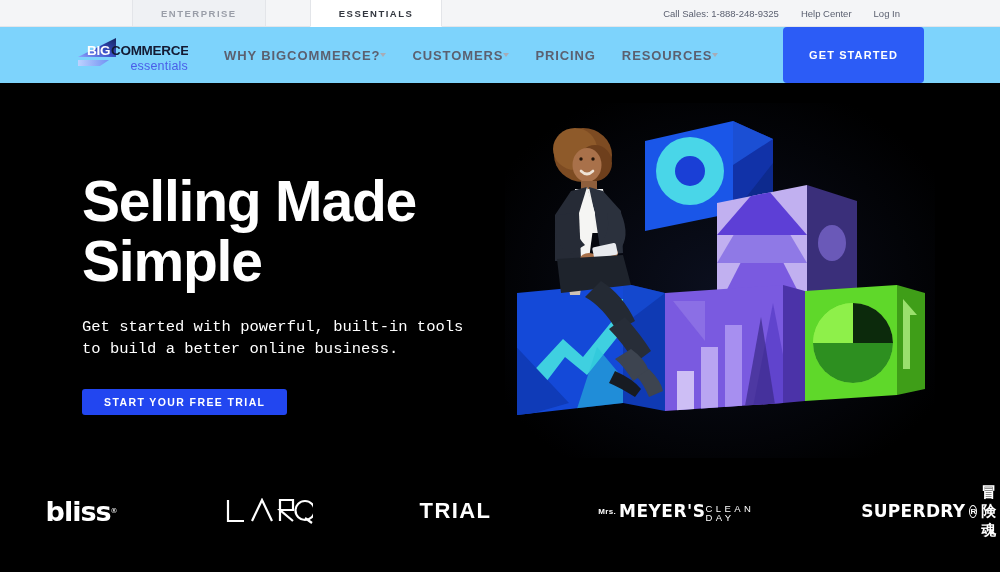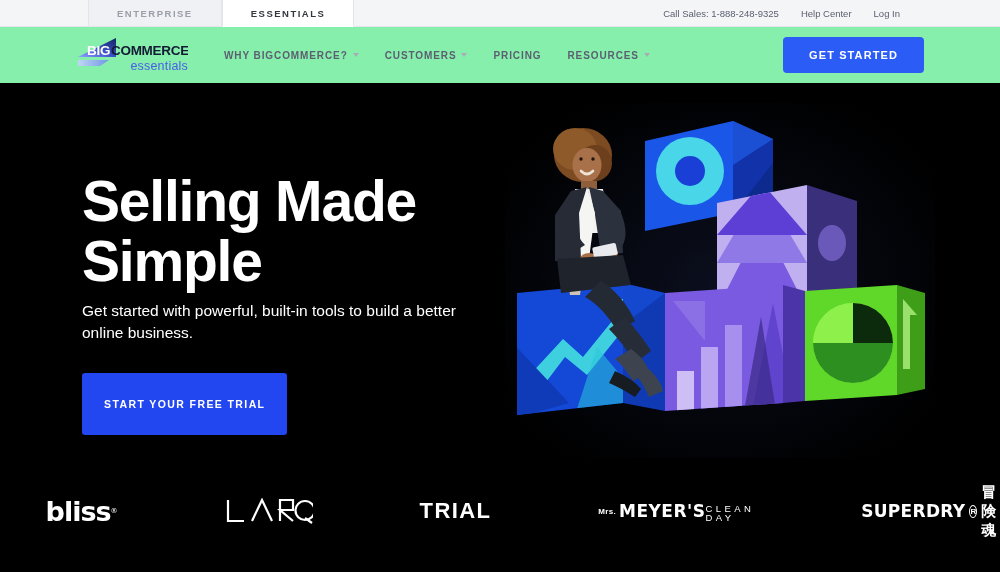--- a/index.html
+++ b/index.html
@@ -27,20 +27,21 @@
     padding: 0 28px;
     font-size: 9.5px;
     letter-spacing: 1.5px;
     font-weight: 600;
     color: #9a9ea8;
     background: #eff1f4;
     border-right: 1px solid #e3e5e9;
     border-left: 1px solid #e3e5e9;
     cursor: pointer;
     min-width: 118px;
+    margin-left: 44px;
   }
   .tab.active {
     background: #ffffff;
     color: #33373f;
     border-bottom: 1px solid #ffffff;
     margin-bottom: -1px;
   }
   .topbar-right {
     margin-left: auto;
     display: flex;
@@ -48,44 +49,43 @@
     gap: 22px;
     padding-right: 100px;
     font-size: 9.5px;
     color: #5b6070;
   }
   .topbar-right span, .topbar-right a { color: #5b6070; text-decoration: none; cursor: pointer; white-space: nowrap; }
 
   
   .navbar {
     height: 56px;
-    background: #86efac;
+    background: #7dd3fc;
     display: flex;
-    align-items: center;
     padding: 0 76px;
     position: relative;
   }
   .logo { display: flex; align-items: center; margin-right: 36px; cursor: pointer; }
   .logo-mark { position: relative; width: 112px; height: 34px; }
   .logo-sub {
     position: absolute;
     right: 0; bottom: -1px;
     font-size: 12.5px;
     font-weight: 400;
     color: #4a5de8;
     letter-spacing: 0.2px;
   }
   .nav-links { display: flex; align-items: center; gap: 26px; }
   .nav-link {
-    font-size: 10px;
+    font-size: 13px;
     letter-spacing: 0.9px;
     font-weight: 600;
     color: #5b6070;
     cursor: pointer;
-    display: flex; align-items: center; gap: 5px;
+    display: flex; align-items: center; 
     white-space: nowrap;
   }
   .caret {
     width: 0; height: 0;
     border-left: 3.5px solid transparent;
     border-right: 3.5px solid transparent;
     border-top: 4px solid #a8acb6;
     display: inline-block;
   }
   .cta-top {
@@ -117,37 +117,38 @@
     z-index: 3;
   }
   .hero-title {
     font-size: 57px;
     line-height: 1.06;
     font-weight: 700;
     color: #ffffff;
     letter-spacing: -1.2px;
   }
   .hero-sub {
-    margin-top: 8px;
+    margin-top: 24px;
     font-size: 15.5px;
     line-height: 1.45;
     color: #ffffff;
     font-weight: 400;
     width: 400px;
+    font-family: Liberation Mono, monospace;
   }
   .cta-hero {
     margin-top: 28px;
     background: #2246f0;
     color: #ffffff;
     border: none;
     border-radius: 3px;
     font-size: 10.5px;
     font-weight: 700;
     letter-spacing: 1.4px;
-    padding: 25px 22px;
+    padding: 7px 22px;
     cursor: pointer;
     font-family: "Liberation Sans", sans-serif;
   }
 
   
   .hero-art {
     position: absolute;
     left: 505px;
     top: 20px;
     width: 430px;

